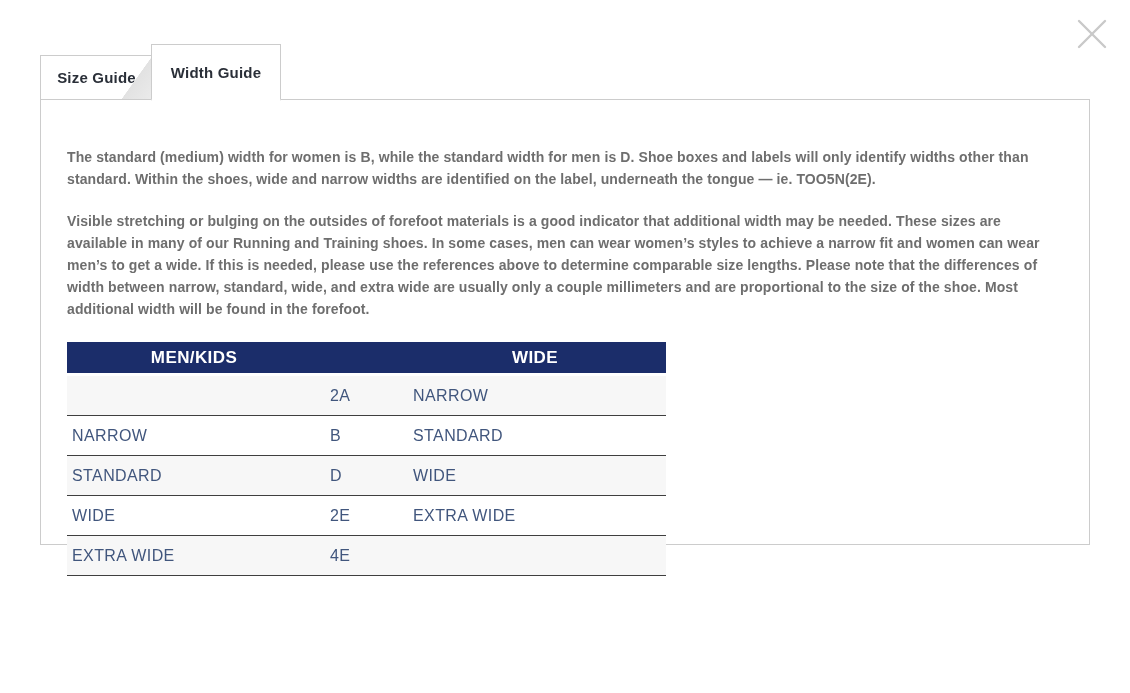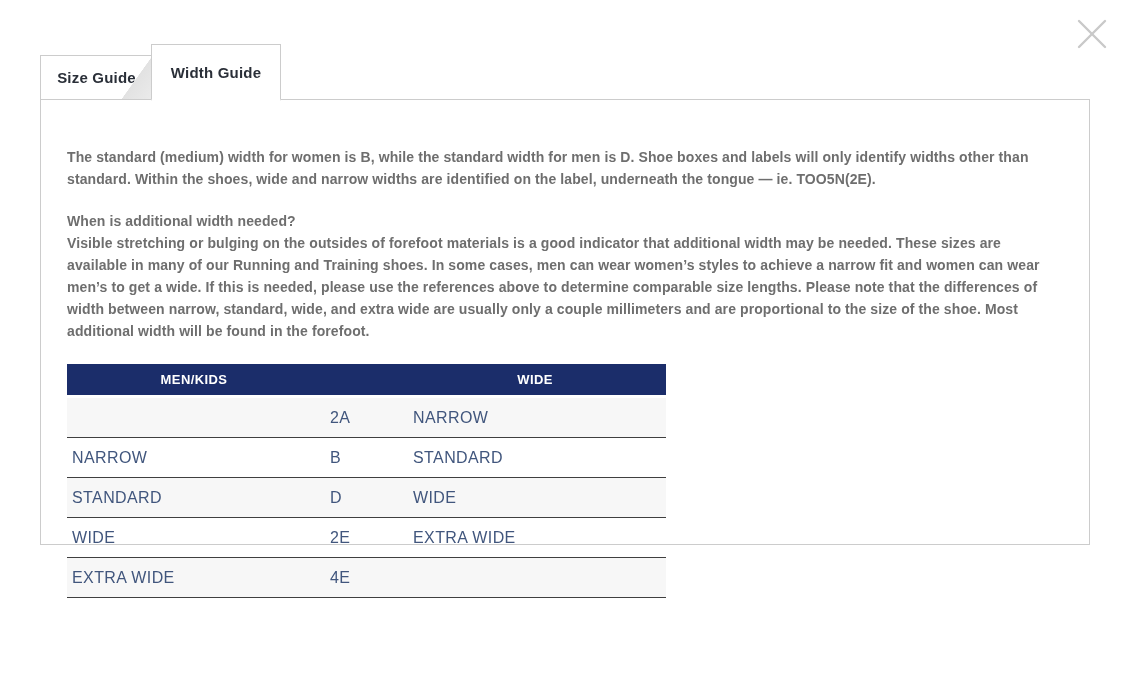--- a/index.html
+++ b/index.html
@@ -93,21 +93,21 @@
   .width-table {
     margin-top: 22px;
     width: 599px;
     border-collapse: separate;
     border-spacing: 0;
     table-layout: fixed;
   }
   .width-table th {
     background: #1b2d6a;
     color: #ffffff;
-    font-size: 13px;
+    font-size: 17px;
     font-weight: 700;
     letter-spacing: 0.4px;
     height: 34px;
     text-align: center;
     border-bottom: 3px solid #ffffff;
   }
   .width-table td {
     height: 40px;
     font-size: 16px;
     font-weight: 400;
@@ -141,21 +141,20 @@
   </div>
 
   <div class="tab tab-active">
     <span>Width Guide</span>
   </div>
 
   <div class="panel">
 
     <p class="body-text para-1">The standard (medium) width for women is B, while the standard width for men is D. Shoe boxes and labels will only identify widths other than standard. Within the shoes, wide and narrow widths are identified on the label, underneath the tongue — ie. TOO5N(2E).</p>
 
-    <div class="body-text">When is additional width needed?</div>
     <div class="body-text">Visible stretching or bulging on the outsides of forefoot materials is a good indicator that additional width may be needed. These sizes are available in many of our Running and Training shoes. In some cases, men can wear women’s styles to achieve a narrow fit and women can wear men’s to get a wide. If this is needed, please use the references above to determine comparable size lengths. Please note that the differences of width between narrow, standard, wide, and extra wide are usually only a couple millimeters and are proportional to the size of the shoe. Most additional width will be found in the forefoot.</div>
 
     <table class="width-table" id="width-table">
       <colgroup>
         <col style="width:254px">
         <col style="width:83px">
         <col style="width:262px">
       </colgroup>
     <thead>
           <tr>

